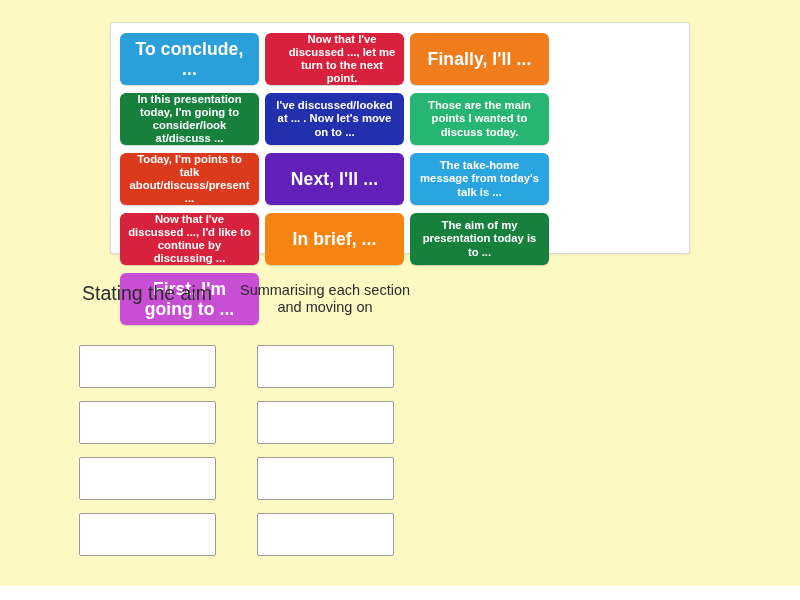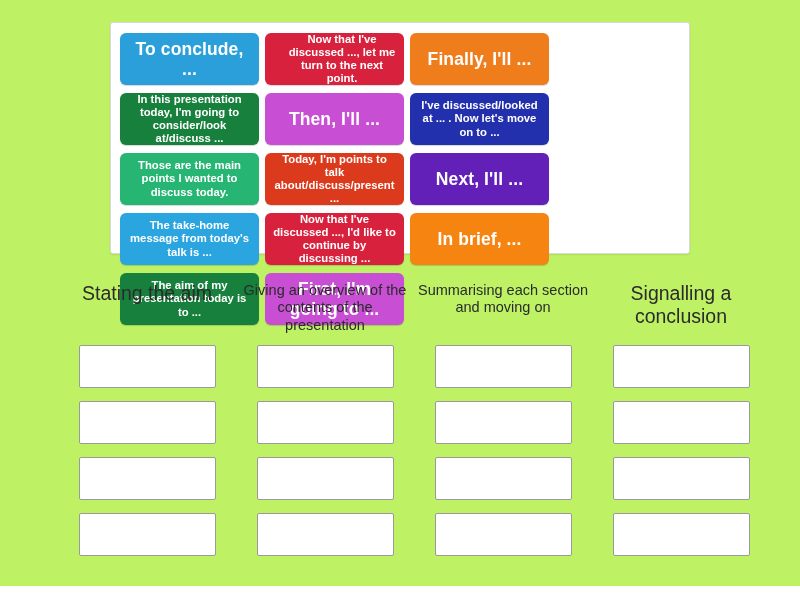--- a/index.html
+++ b/index.html
@@ -9,21 +9,21 @@
     height: 600px;
     background: #ffffff;
     font-family: "Liberation Sans", sans-serif;
     overflow: hidden;
   }
 
   #app {
     position: relative;
     width: 800px;
     height: 586px;
-    background: #bef264;
+    background: #fef9c3;
     text-decoration: underline;
   }
 
   
   .tile-tray {
     position: absolute;
     left: 110px;
     top: 22px;
     width: 580px;
     height: 232px;
@@ -139,23 +139,20 @@
       <div class="tile small" style="background: rgb(216, 33, 60); padding-left: 22px;">
         <span>Now that I've discussed ..., let me turn to the next point.</span>
       </div>
       <div class="tile big" style="background: rgb(239, 125, 28); text-align: center;">
         <span>Finally, I'll ...</span>
       </div>
       <div class="tile small" style="background: rgb(23, 128, 60);">
         <span>In this presentation today, I'm going to consider/look at/discuss ...</span>
       </div>
 
-      <div class="tile big" style="background: rgb(200, 79, 212);">
-        <span>Then, I'll ...</span>
-      </div>
       <div class="tile small" style="background: rgb(35, 48, 174);">
         <span>I've discussed/looked at ... . Now let's move on to ...</span>
       </div>
       <div class="tile small" style="background: rgb(38, 181, 115);">
         <span>Those are the main points I wanted to discuss today.</span>
       </div>
       <div class="tile small" style="background: rgb(220, 58, 28);">
         <span>Today, I'm points to talk about/discuss/present ...</span>
       </div>
 
@@ -187,45 +184,27 @@
     <div class="column">
       <div class="col-header lg">Stating the aim</div>
       <div class="dropzones">
         <div class="dropzone"></div>
         <div class="dropzone"></div>
         <div class="dropzone"></div>
         <div class="dropzone"></div>
       </div>
     </div>
 
-    <div class="column">
-      <div class="col-header sm">Giving an overview of the contents of the presentation</div>
-      <div class="dropzones">
-        <div class="dropzone"></div>
-        <div class="dropzone"></div>
-        <div class="dropzone"></div>
-        <div class="dropzone"></div>
-      </div>
-    </div>
 
     <div class="column">
       <div class="col-header sm">Summarising each section and moving on</div>
       <div class="dropzones">
         <div class="dropzone"></div>
         <div class="dropzone"></div>
         <div class="dropzone"></div>
         <div class="dropzone"></div>
       </div>
     </div>
 
-    <div class="column">
-      <div class="col-header lg">Signalling a conclusion</div>
-      <div class="dropzones">
-        <div class="dropzone"></div>
-        <div class="dropzone"></div>
-        <div class="dropzone"></div>
-        <div class="dropzone"></div>
-      </div>
-    </div>
 
   </div>
 
 </div>
 
 </body></html>

